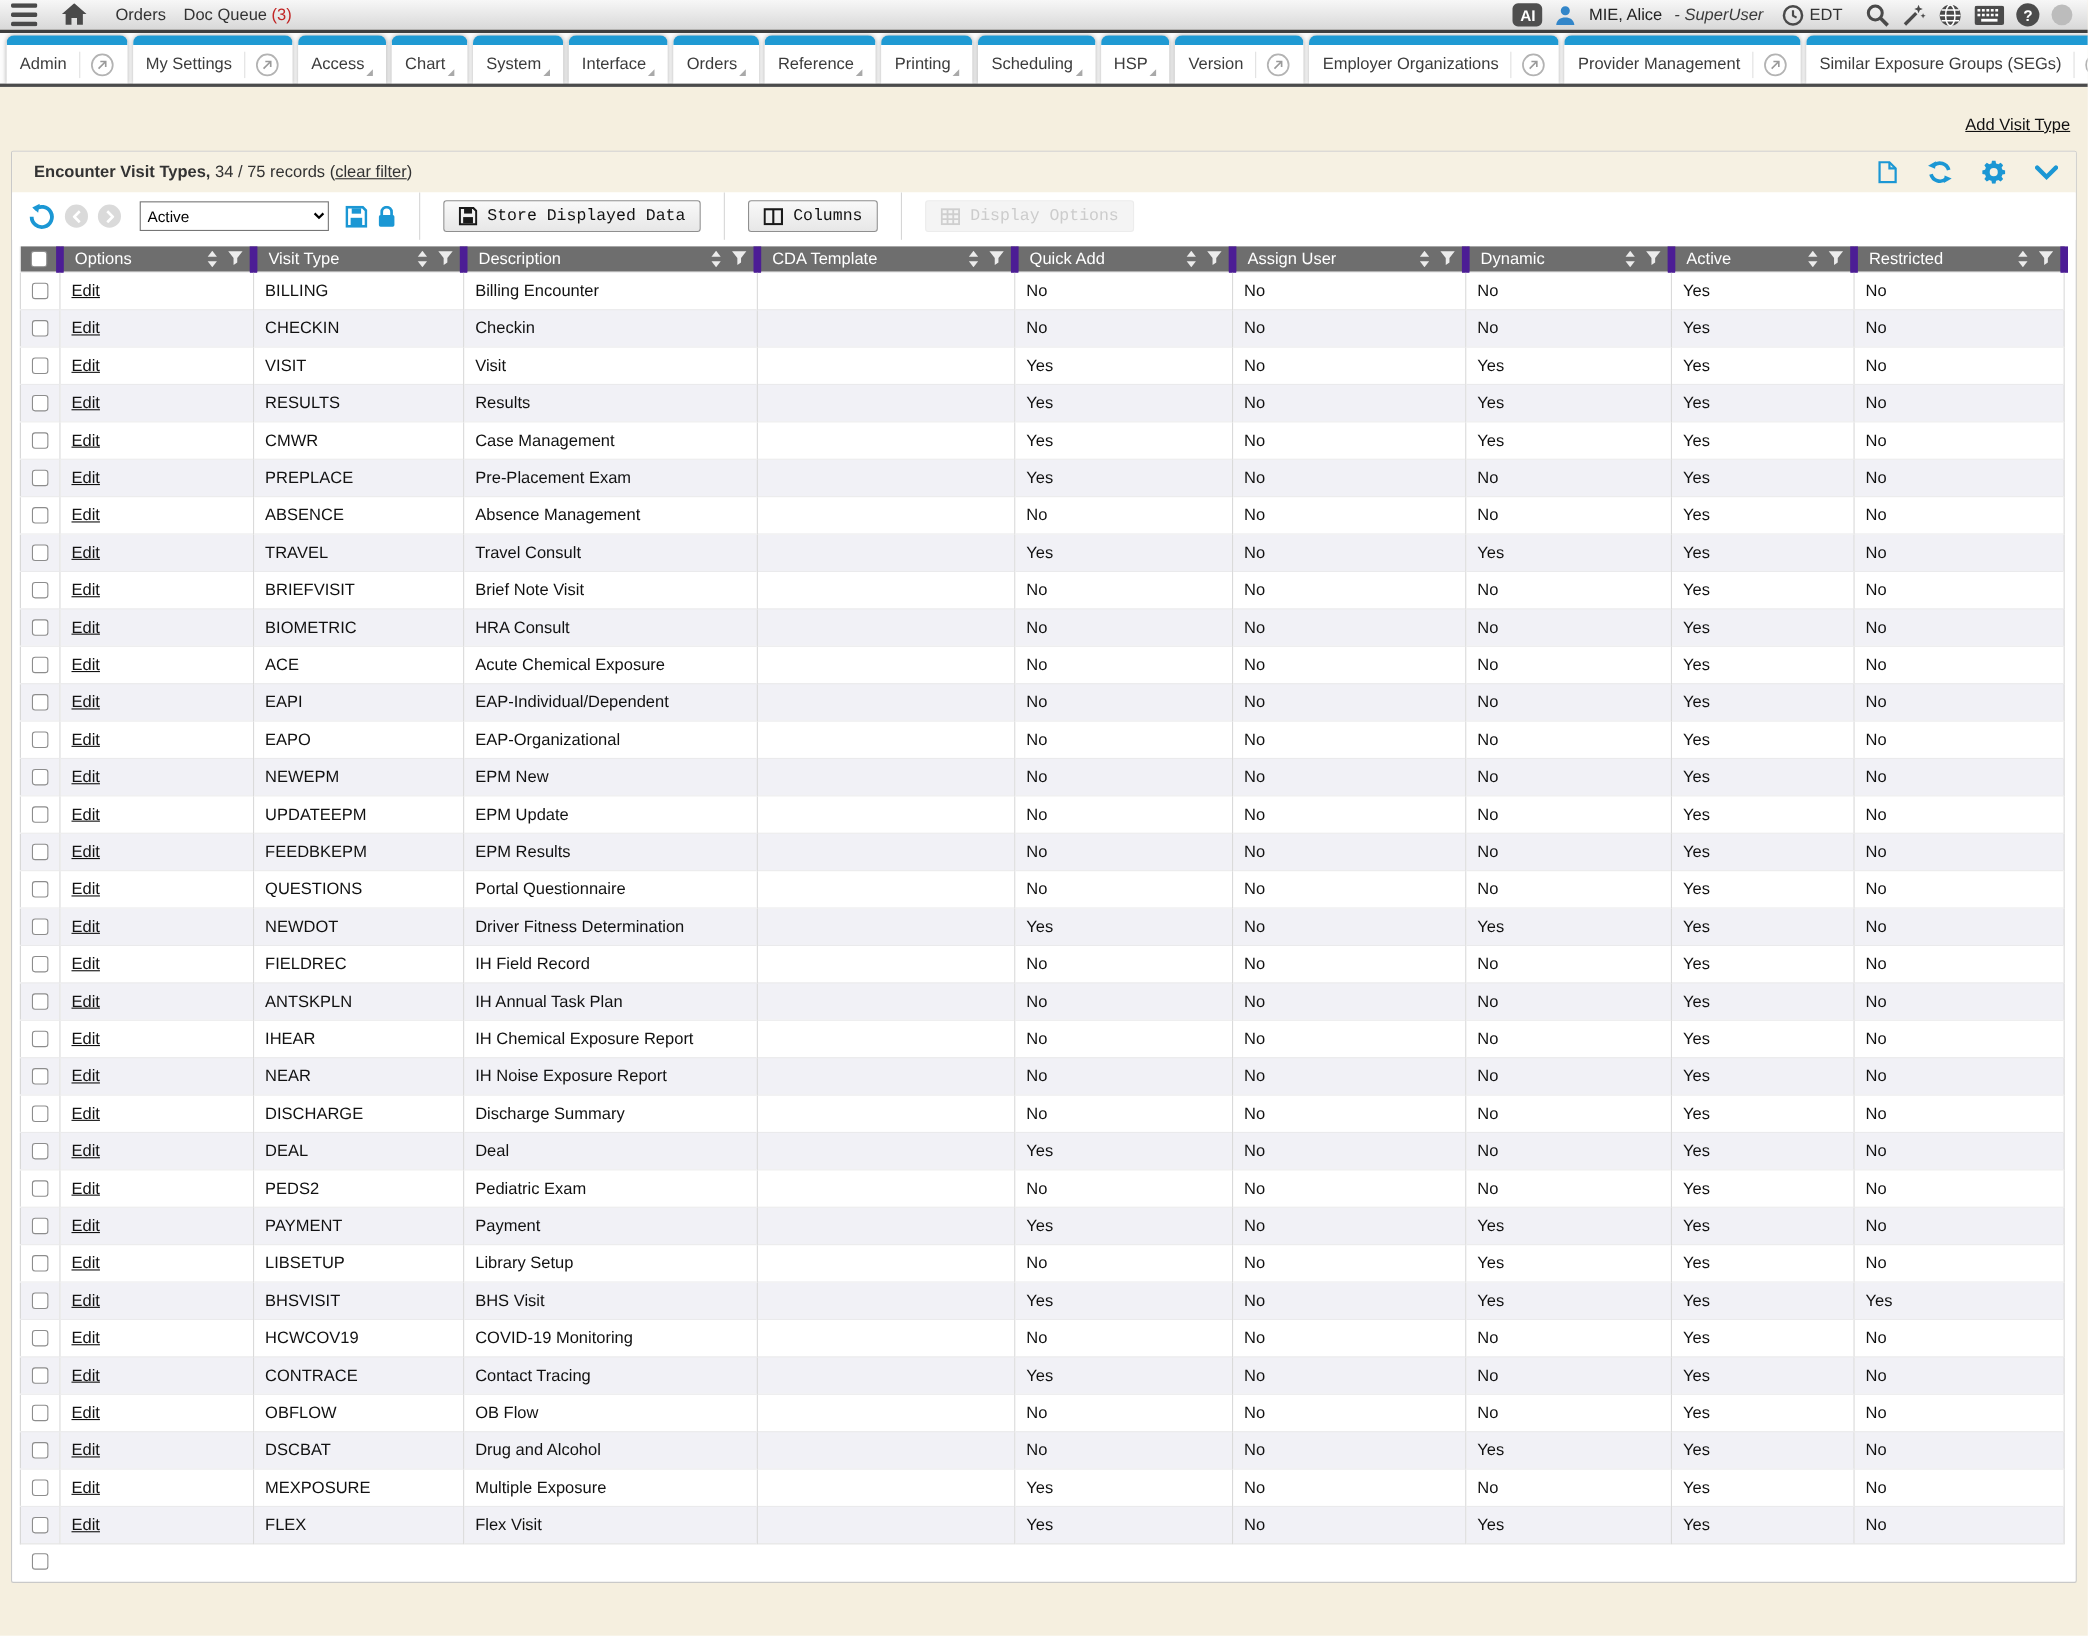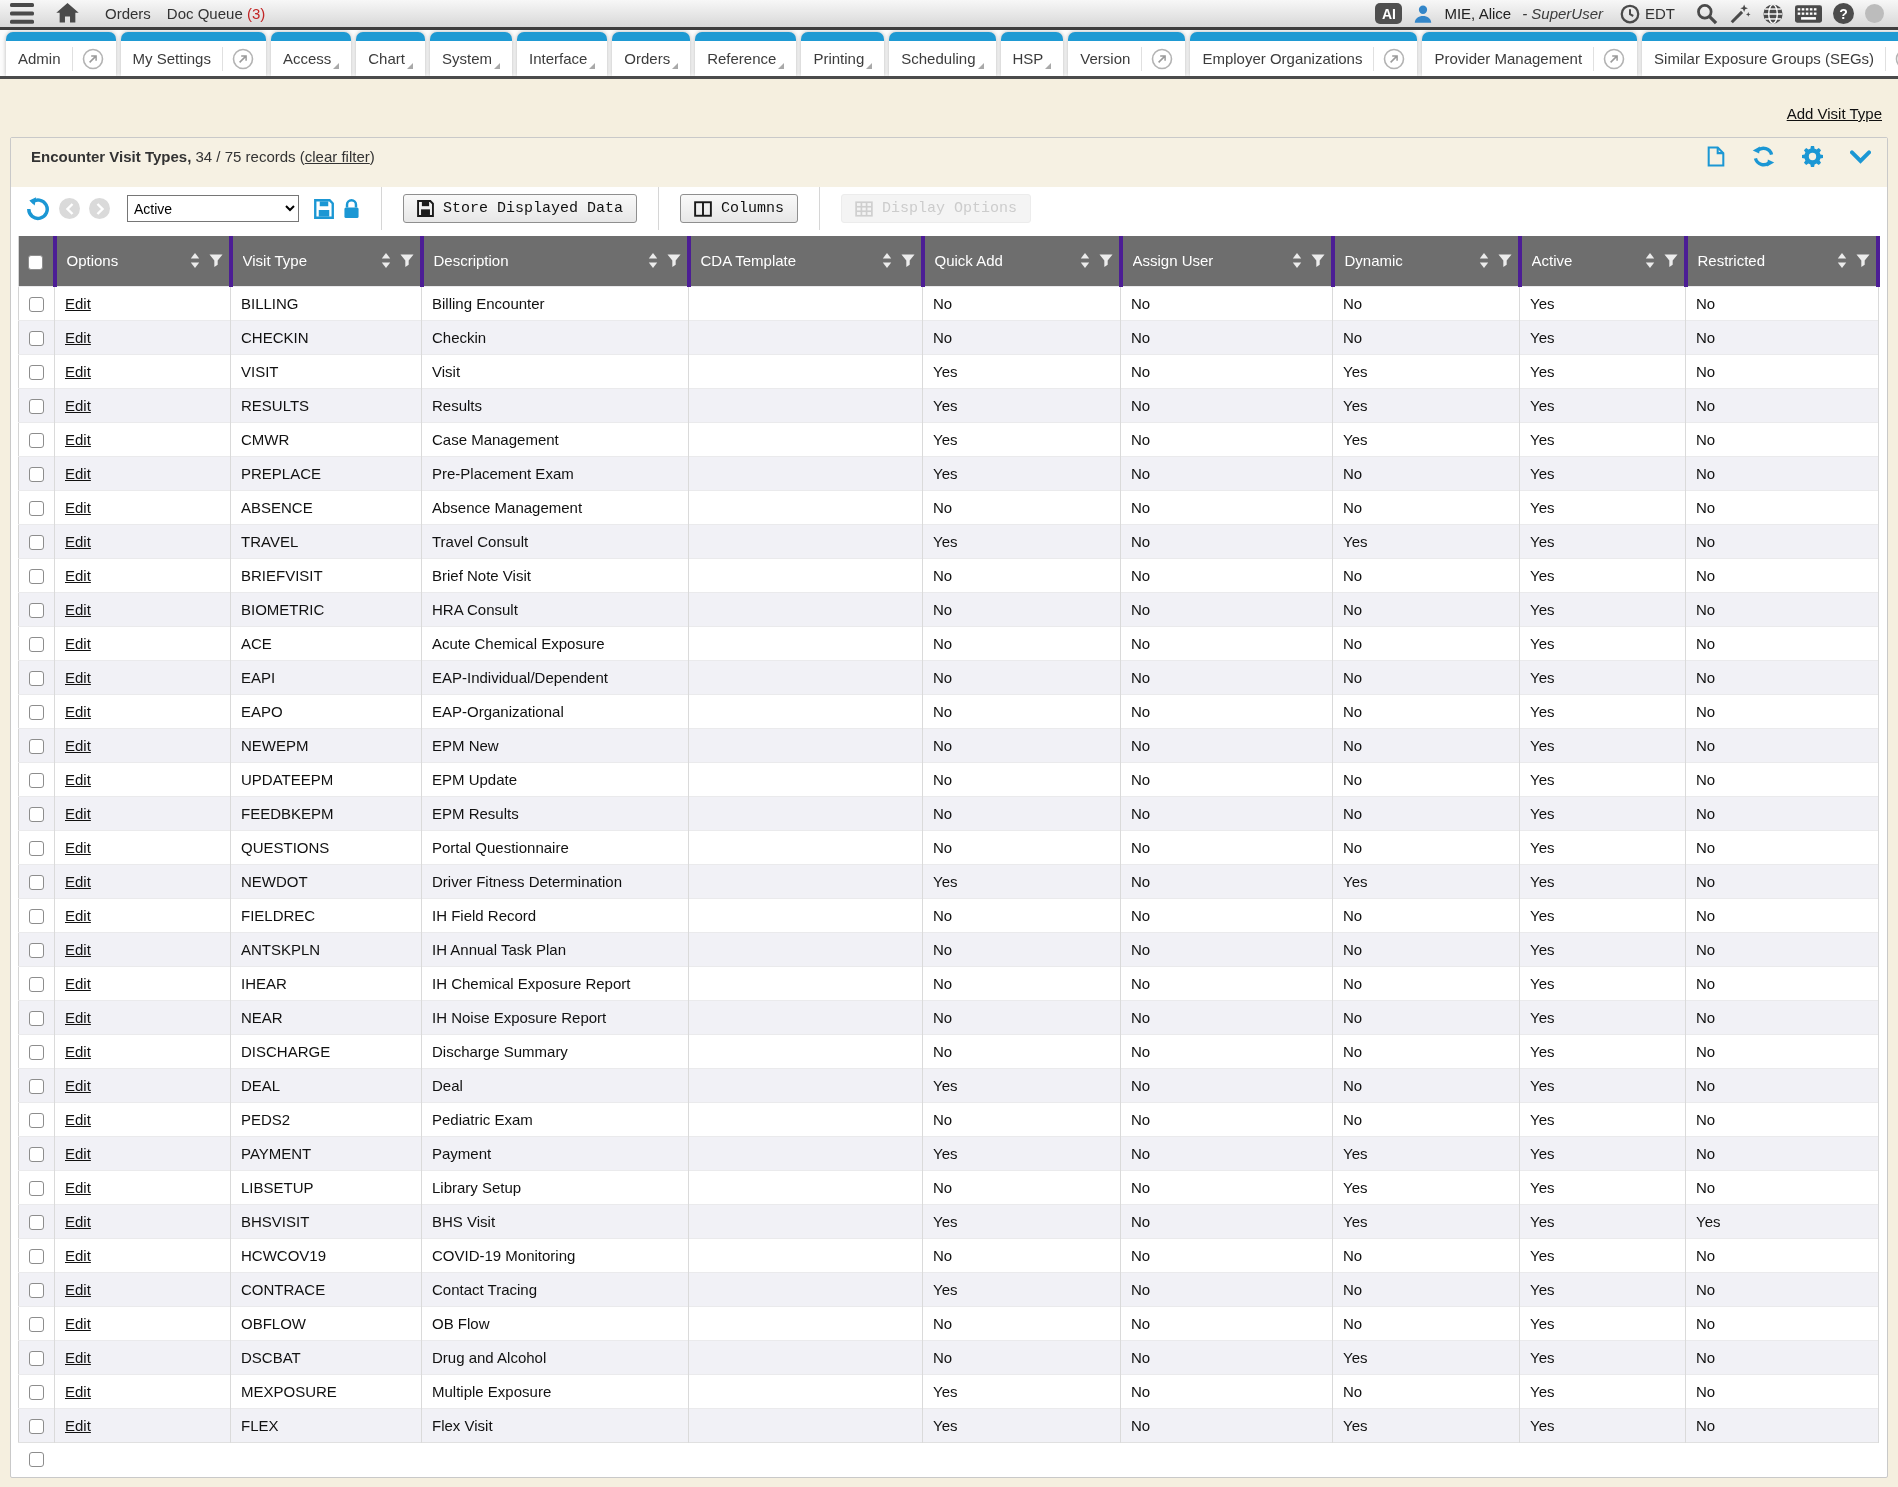--- a/index.html
+++ b/index.html
@@ -47,21 +47,21 @@
   .tab-divider { width:1px; height:24px; background:#e0e0e0; margin:0 9px 0 11px; }
   .popout { display:inline-flex; align-items:center; cursor:pointer; }
 
   
   .content { padding:13px 10px 0; position:relative; }
   .page-links { text-align:right; font-size:15px; color:#101010; padding-right:6px; }
   .page-links a { color:#101010; }
   .add-link { margin-top:13px; }
 
   .panel { margin-top:15px; background:#fff; border:1px solid #c9c9c9; border-radius:2px; }
-  .panel-header { background:#f6f1e3; display:flex; align-items:center; padding:8px 16px 20px 20px;gap:20px; }
+  .panel-header { background:#f6f1e3; display:flex; align-items:center; padding:8px 16px 8px 20px;gap:20px; }
   .panel-title { font-size:15px; color:#333; }
   .panel-title b { font-weight:bold; }
   .panel-title a { color:#333; }
   .panel-icons { margin-left:auto; display:flex; align-items:center; gap:27px; }
   .panel-icons span { display:inline-flex; cursor:pointer; }
 
   .toolbar { background:#fff; display:flex; align-items:center; padding:7px 10px 7px 15px; gap:9px; }
   .toolbar .icon-btn { display:inline-flex; }
   .nav-circle { width:21px; height:21px; border-radius:50%; background:#dadada;
     display:inline-flex; align-items:center; justify-content:center; cursor:pointer; }
@@ -70,21 +70,21 @@
   .btn { display:inline-flex; align-items:center; gap:9px; font-size:15px; color:#111;
     background:linear-gradient(#f9f9f9,#e7e7e7); border:1px solid #8f8f8f; border-radius:3px;
     padding:5px 13px; cursor:pointer; font-family:Liberation Mono, monospace; }
   .btn.disabled { background:#f4f4f4; border-color:#ececec; color:#ccc; cursor:default; }
 
   
   table { border-collapse:collapse; width:calc(100% - 14px); margin:6px 7px 0;
     table-layout:fixed; font-size:15px; color:#111;
     border-left:1px solid #d4d4d4; border-bottom:1px solid #e0e0e0; }
   thead th { background:#6e6e6e; color:#fff; font-weight:normal; text-align:left;
-    height:50px; padding:0 6px 0 10px; border-right:4px solid #4c1d95; cursor:pointer; }
+    height:23px; padding:0 6px 0 10px; border-right:7px solid #4c1d95; cursor:pointer; }
   th .hdr { display:flex; align-items:center; gap:9px; }
   th .hdr-label { flex:1; overflow:hidden; white-space:nowrap; }
   th.col-check, td.col-check { text-align:center; padding:0; }
   tbody td { height:34px; padding:0 10px; border-right:1px solid #dadada; border-top:1px solid #eaeaec;
     overflow:hidden; white-space:nowrap; }
   tbody tr:nth-child(even) { background:#f1f1f6; }
   .edit { color:#111;text-decoration:underline; }
   .checkbox { appearance:none; -webkit-appearance:none; width:15px; height:15px;
     border:1.6px solid #8d8d8d; border-radius:3px; background:#fff; margin:0; vertical-align:middle; cursor:pointer; }
   .sort-icon, .funnel-icon { display:inline-flex; cursor:pointer; }

